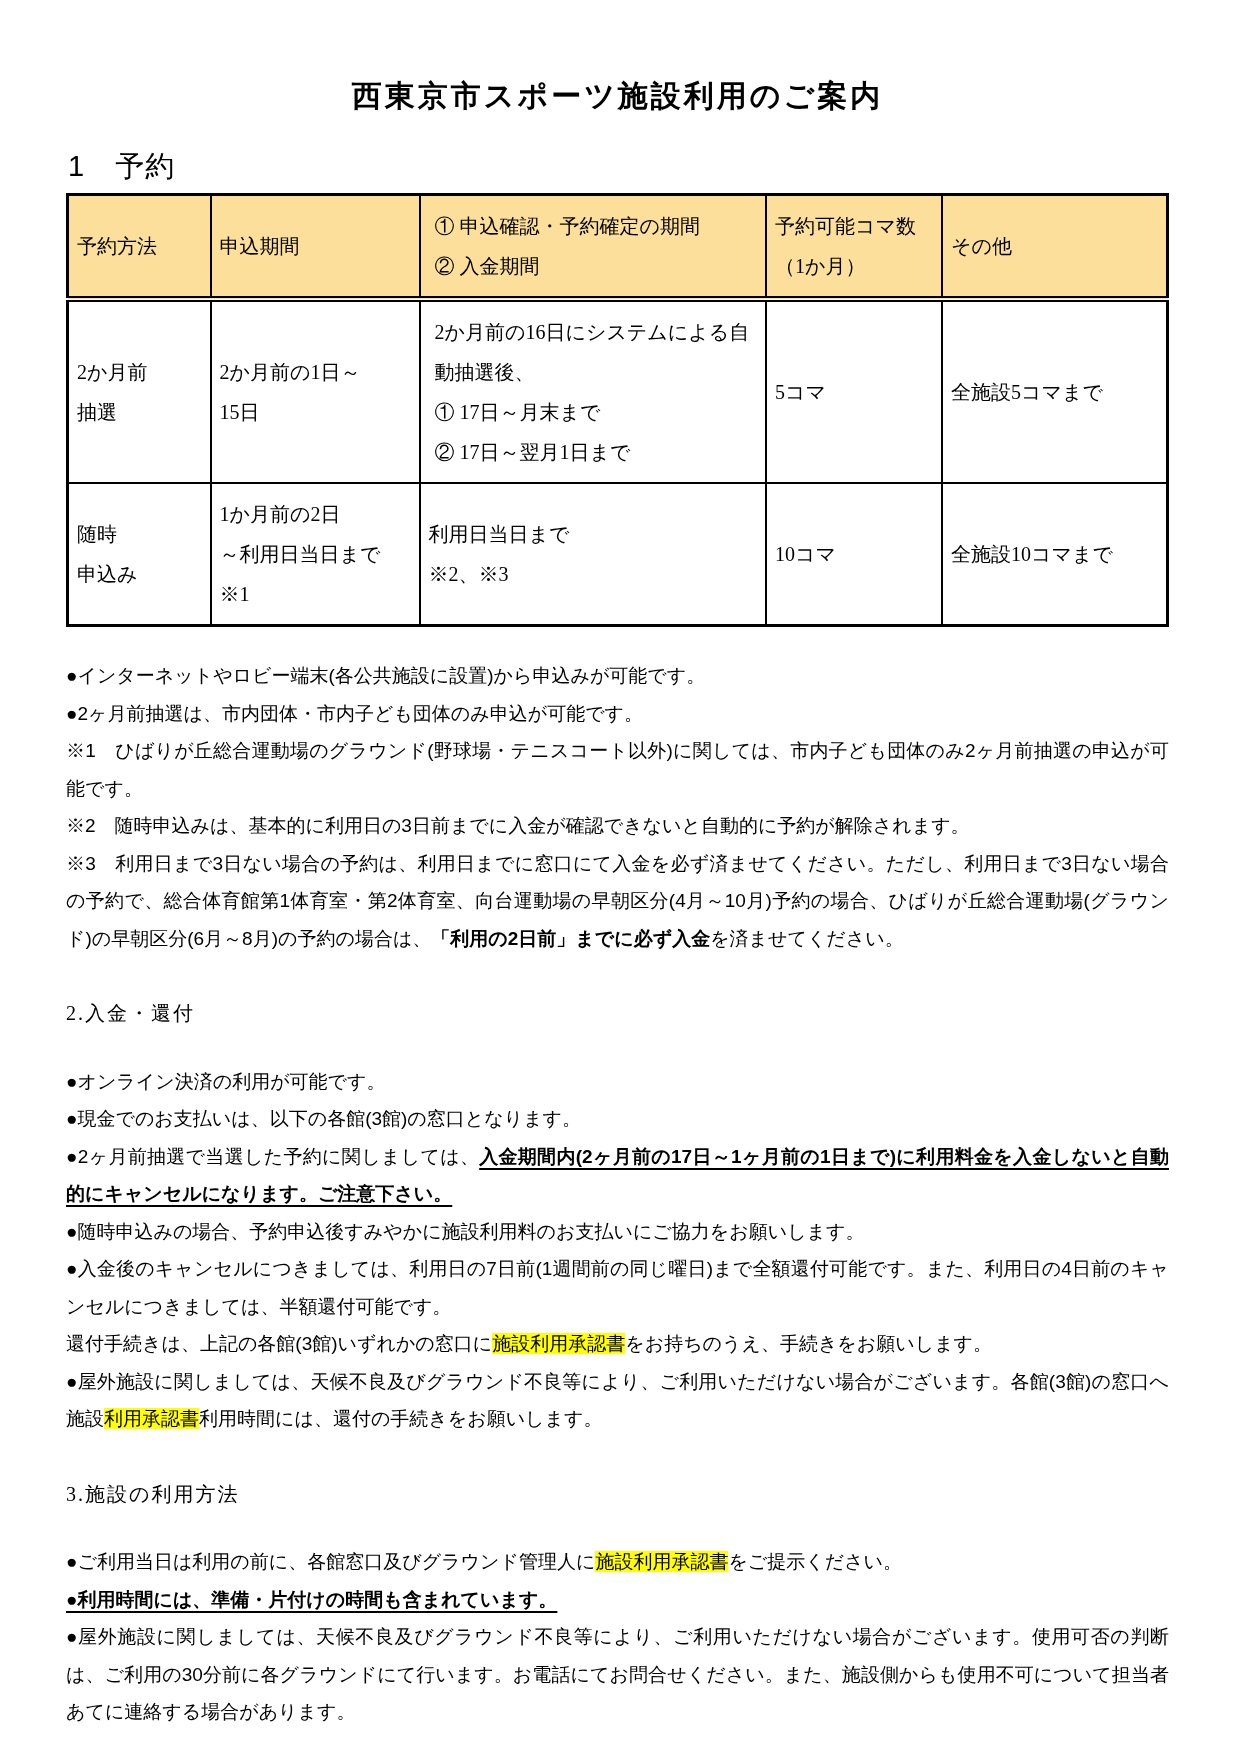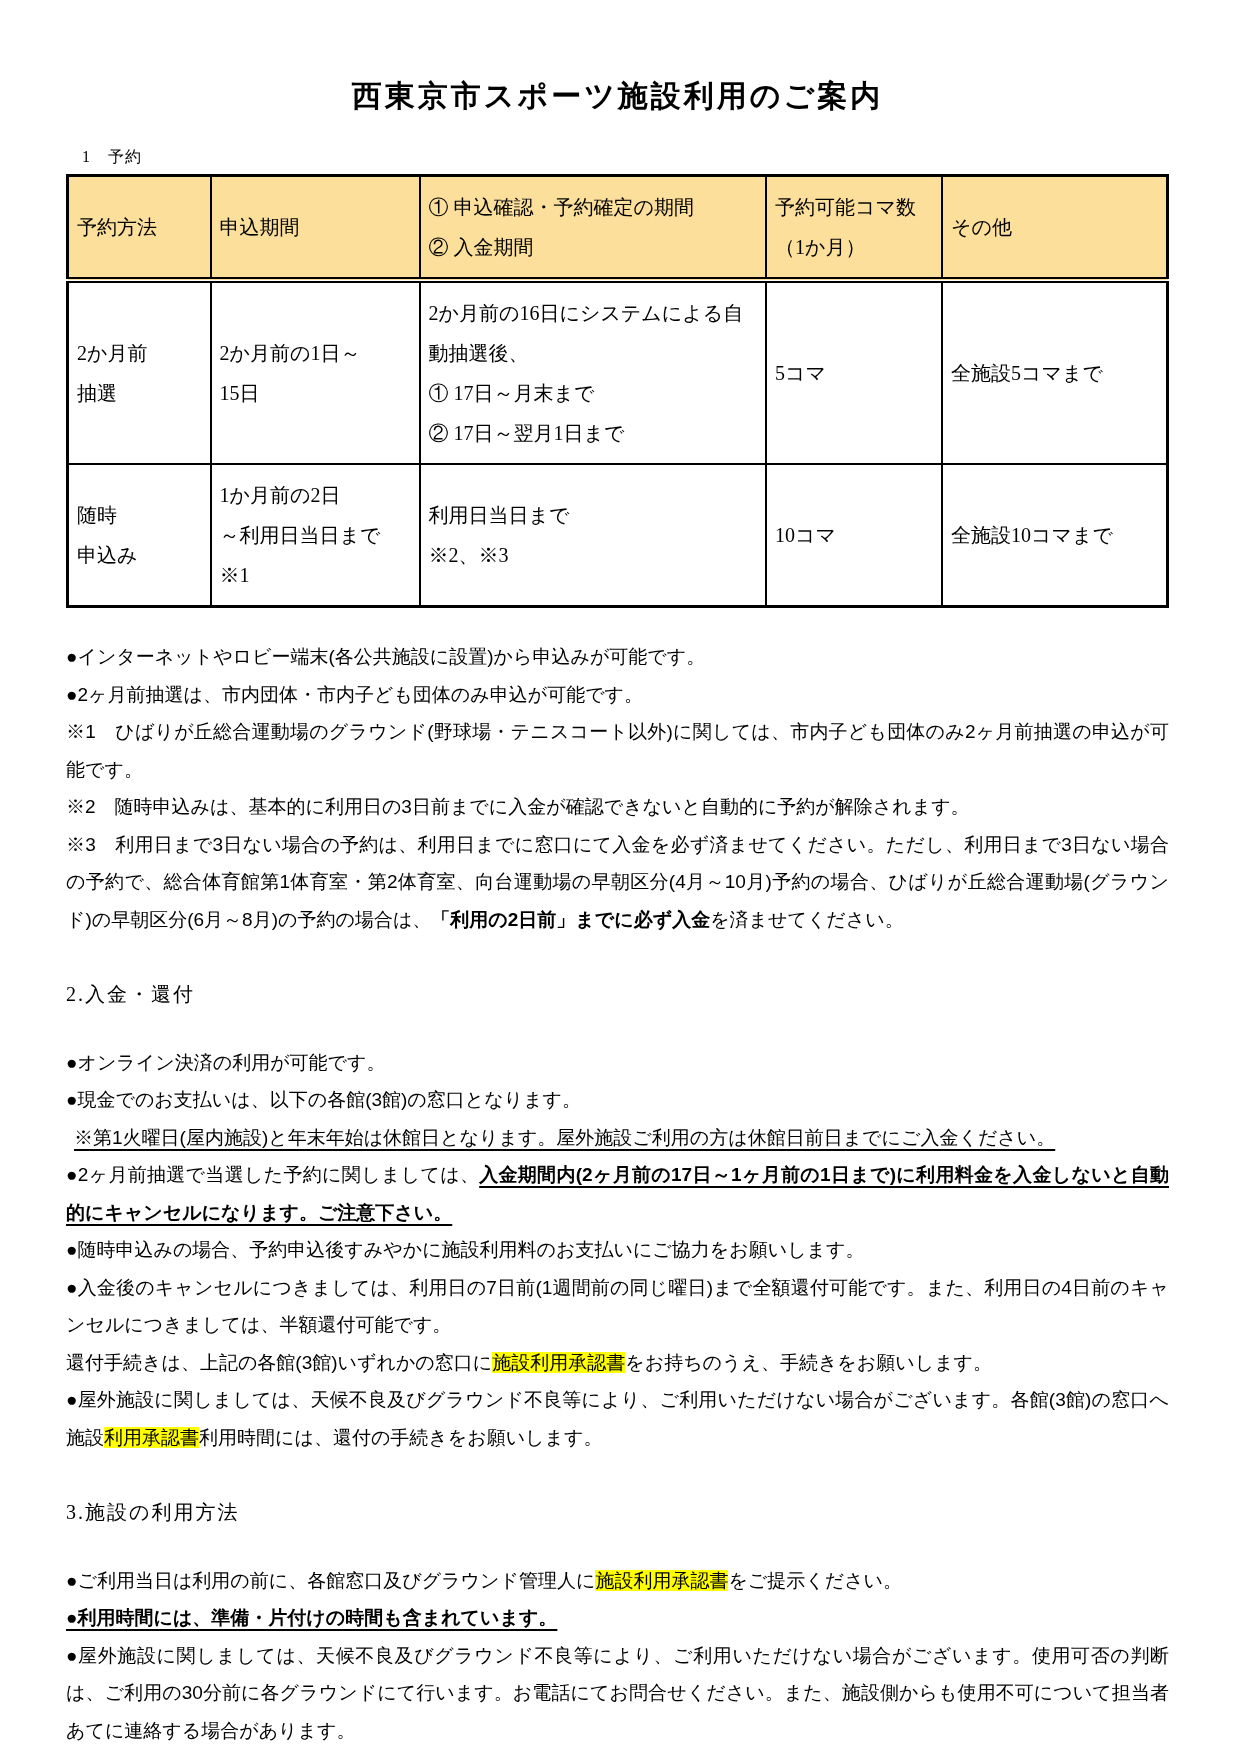--- a/index.html
+++ b/index.html
@@ -20,23 +20,23 @@
   }
   .doc-title{
     font-size:30px;
     font-weight:600;
     text-align:center;
     letter-spacing:3px;
     margin:12px 0 30px 0;
     font-family:"Liberation Sans", sans-serif;
   }
   .sec1-heading{
-    font-family:Liberation Serif, serif;
-    font-size:16px;
-    margin:0 0 6px 16px;
+    font-family:Liberation Sans, sans-serif;
+    font-size:29px;
+    margin:0 0 6px 2px;
     letter-spacing:1px;
   }
   table.res-table{
     width:100%;
     border-collapse:collapse;
     table-layout:fixed;
     font-family:"Liberation Serif", serif;
     font-size:20px;
     border:3px solid var(--border);
   }
@@ -48,21 +48,21 @@
     line-height:40px;
     white-space:pre-line;
     font-weight:normal;
   }
   .res-table thead th{
     background:var(--header-bg);
     border-bottom:6px double var(--border);
   }
   .res-table .cell-left{
     text-align:left;
-    padding-left:8px;
+    padding-left:14px;
   }
   .res-table tbody tr:first-child td{height:150px;}
   .res-table tbody tr:last-child td{height:110px;}
 
   .notes{margin-top:30px;}
   .para{
     margin:0;
     font-size:19px;
     line-height:37.5px;
     text-align:justify;
@@ -145,21 +145,20 @@
       <p class="para"><span class="seg">※1　ひばりが丘総合運動場のグラウンド(野球場・テニスコート以外)に関しては、市内子ども団体のみ2ヶ月前抽選の申込が可能です。</span></p>
       <p class="para"><span class="seg">※2　随時申込みは、基本的に利用日の3日前までに入金が確認できないと自動的に予約が解除されます。</span></p>
       <p class="para"><span class="seg">※3　利用日まで3日ない場合の予約は、利用日までに窓口にて入金を必ず済ませてください。ただし、利用日まで3日ない場合の予約で、総合体育館第1体育室・第2体育室、向台運動場の早朝区分(4月～10月)予約の場合、ひばりが丘総合運動場(グラウンド)の早朝区分(6月～8月)の予約の場合は、</span><span class="seg b">「利用の2日前」までに必ず入金</span><span class="seg">を済ませてください。</span></p>
     </div>
 
   <h2 class="sec-heading">2.入金・還付</h2>
   <div class="notes">
 
   <p class="para"><span class="seg">●オンライン決済の利用が可能です。</span></p>
       <p class="para"><span class="seg">●現金でのお支払いは、以下の各館(3館)の窓口となります。</span></p>
-      <p class="para ind3"><span class="seg u">※第1火曜日(屋内施設)と年末年始は休館日となります。屋外施設ご利用の方は休館日前日までにご入金ください。</span></p>
       <p class="para"><span class="seg">●2ヶ月前抽選で当選した予約に関しましては、</span><span class="seg bu">入金期間内(2ヶ月前の17日～1ヶ月前の1日まで)に利用料金を入金しないと自動的にキャンセルになります。ご注意下さい。</span></p>
       <p class="para"><span class="seg">●随時申込みの場合、予約申込後すみやかに施設利用料のお支払いにご協力をお願いします。</span></p>
       <p class="para"><span class="seg">●入金後のキャンセルにつきましては、利用日の7日前(1週間前の同じ曜日)まで全額還付可能です。また、利用日の4日前のキャンセルにつきましては、半額還付可能です。</span></p>
       <p class="para"><span class="seg">還付手続きは、上記の各館(3館)いずれかの窓口に</span><span class="seg hl">施設利用承認書</span><span class="seg">をお持ちのうえ、手続きをお願いします。</span></p>
       <p class="para"><span class="seg">●屋外施設に関しましては、天候不良及びグラウンド不良等により、ご利用いただけない場合がございます。各館(3館)の窓口へ施設</span><span class="seg hl">利用承認書</span><span class="seg">利用時間には、還付の手続きをお願いします。</span></p>
     </div>
 
   <h2 class="sec-heading">3.施設の利用方法</h2>
   <div class="notes">
 

